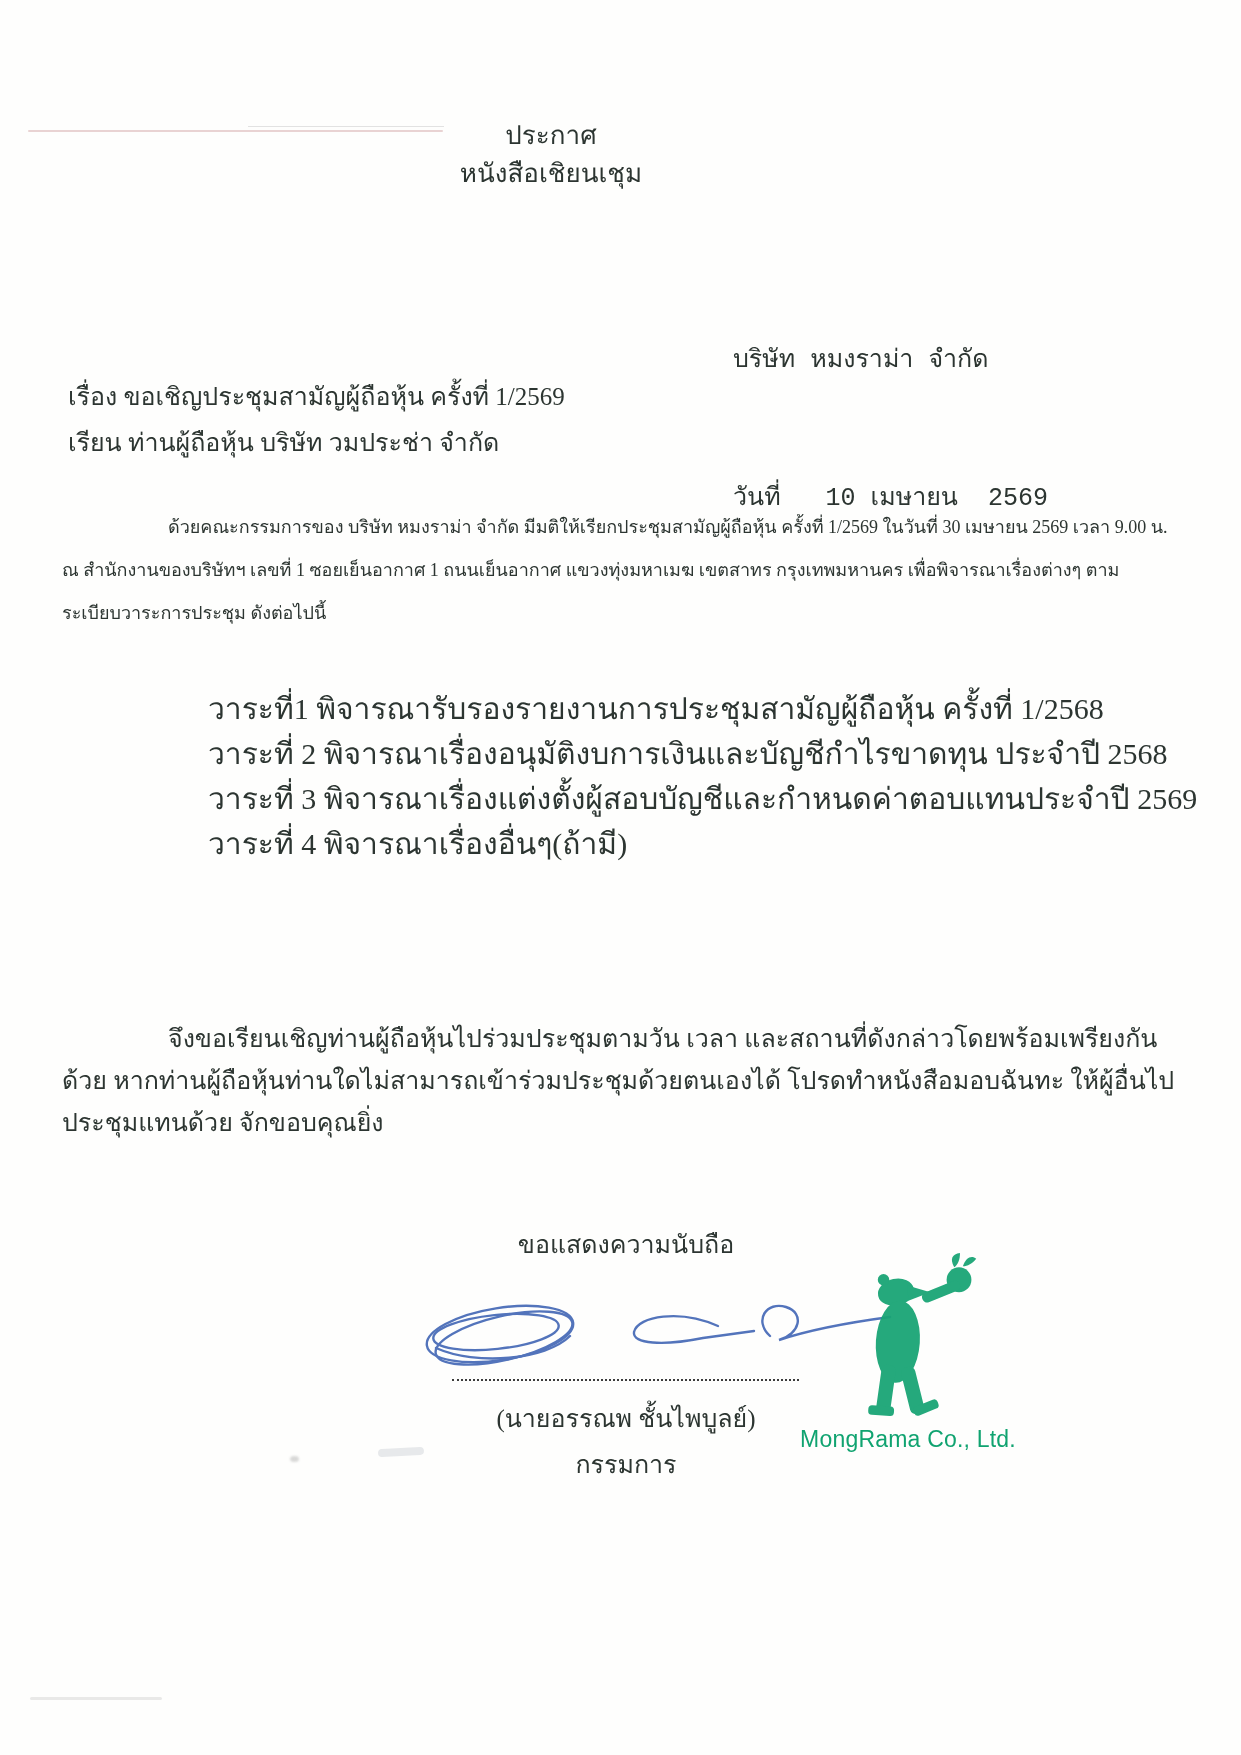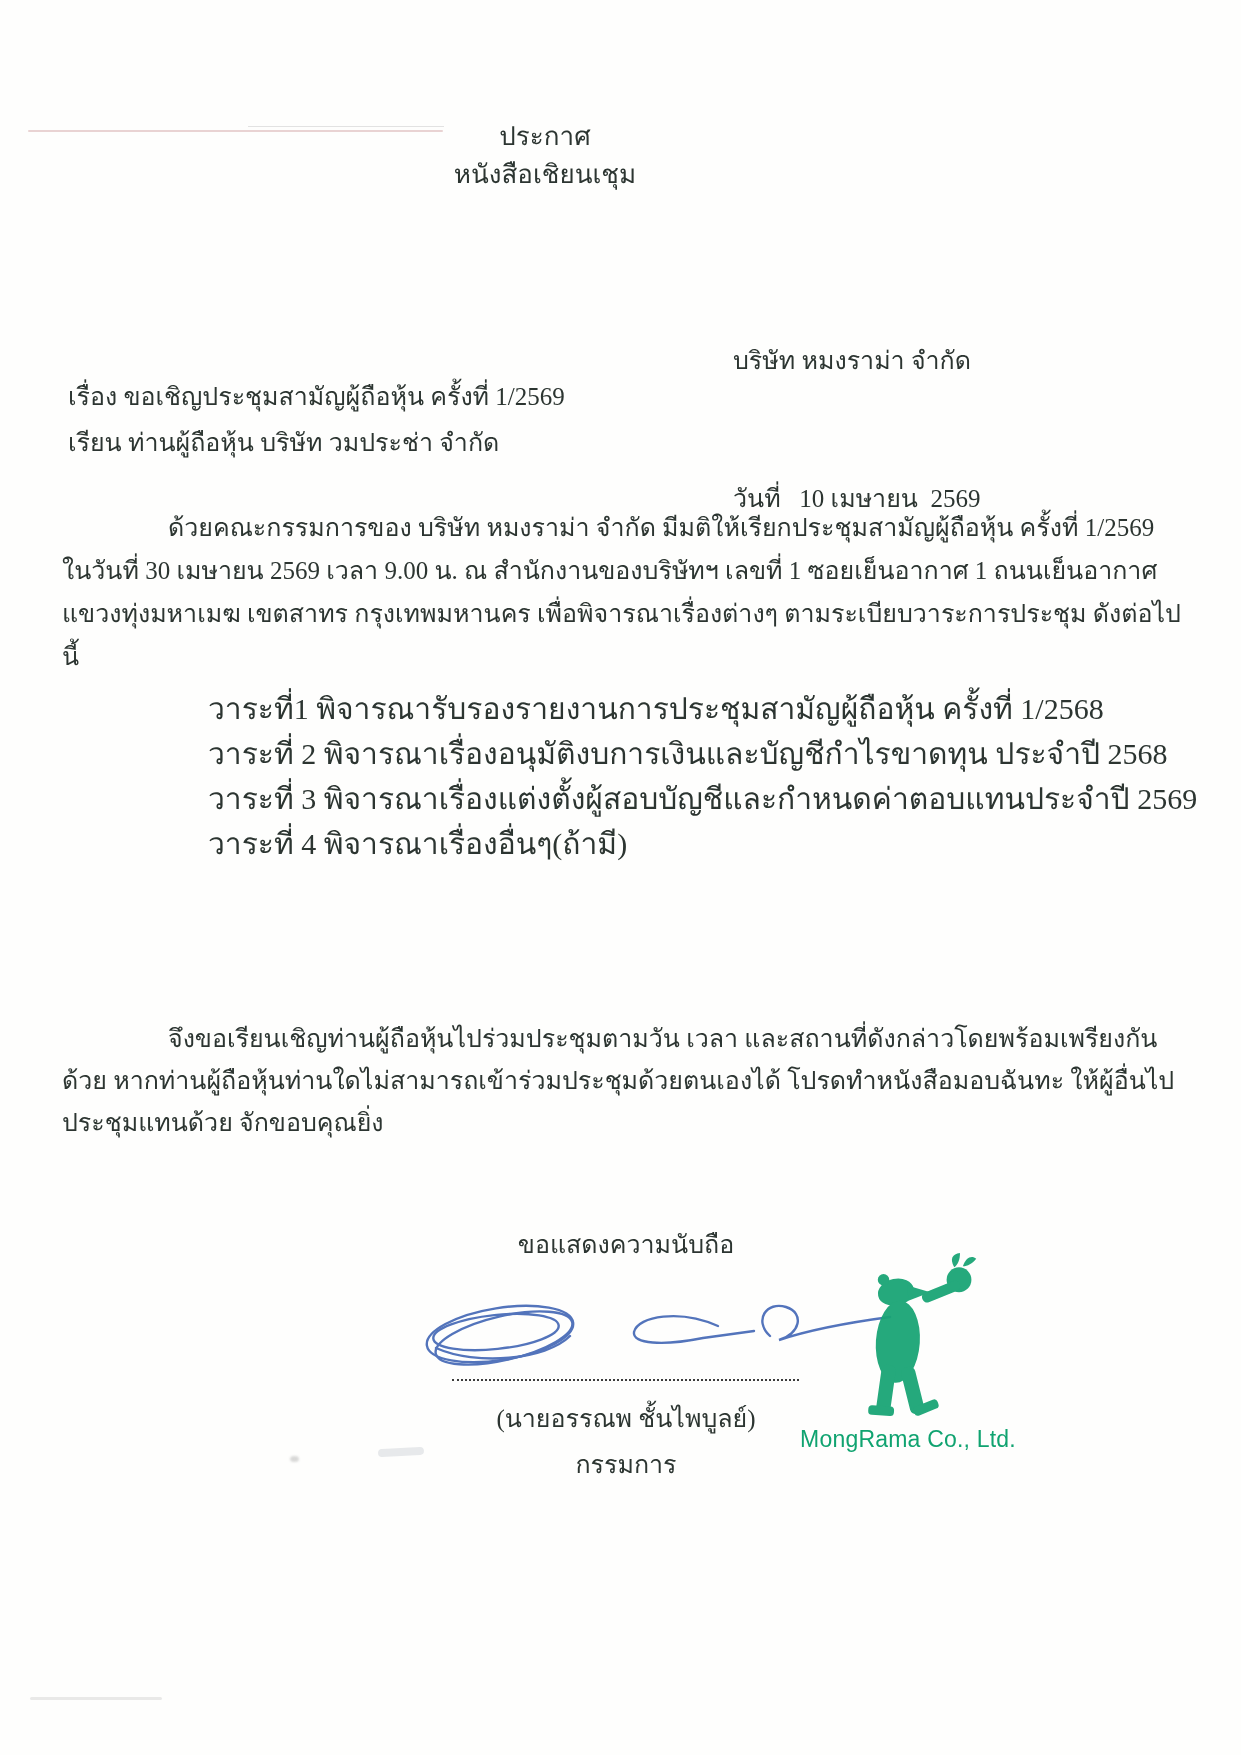--- a/index.html
+++ b/index.html
@@ -7,24 +7,24 @@
     position:relative;
     width:1241px;height:1755px;
     margin:0 auto;
     background:#fefefdff;
     font-family:"Liberation Serif","DejaVu Serif",serif;
     color:#2c3531;
     overflow:hidden;
   }
   .abs{position:absolute;}
 
-  .title-block{left:55px;top:118px;width:980px;text-align:center;font-size:26px;line-height:38px;}
-  .company-block{left:733px;top:246px;font-size:25px;line-height:46px;white-space:pre;}
+  .title-block{left:61px;top:118px;width:980px;text-align:center;font-size:26px;line-height:38px;font-family:Liberation Mono, monospace;}
+  .company-block{left:733px;top:246px;font-size:25px;line-height:46px;white-space:pre;font-family:Liberation Mono, monospace;}
   .subject-block{left:68px;top:374px;font-size:25px;line-height:46px;}
-  .body-para{left:62px;top:506px;width:1122px;font-size:25px;line-height:43px;text-indent:106px;text-align:left;}
+  .body-para{left:62px;top:506px;width:1122px;font-size:18px;line-height:43px;text-indent:106px;text-align:left;}
   .agenda-block{left:208px;top:686px;font-size:30px;line-height:45px;}
   .closing-para{left:62px;top:1018px;width:1122px;font-size:25px;line-height:42px;text-indent:106px;}
 
   .sig-col{left:381px;width:490px;text-align:center;font-size:25px;}
   .signoff{top:1224px;}
   .sig-name{top:1398px;}
   .sig-title{top:1444px;}
 
   .sig-svg{left:418px;top:1288px;}
   .dotline{left:452px;top:1371px;width:347px;height:8px;border-bottom:2.5px dotted #3c3c3c;}

